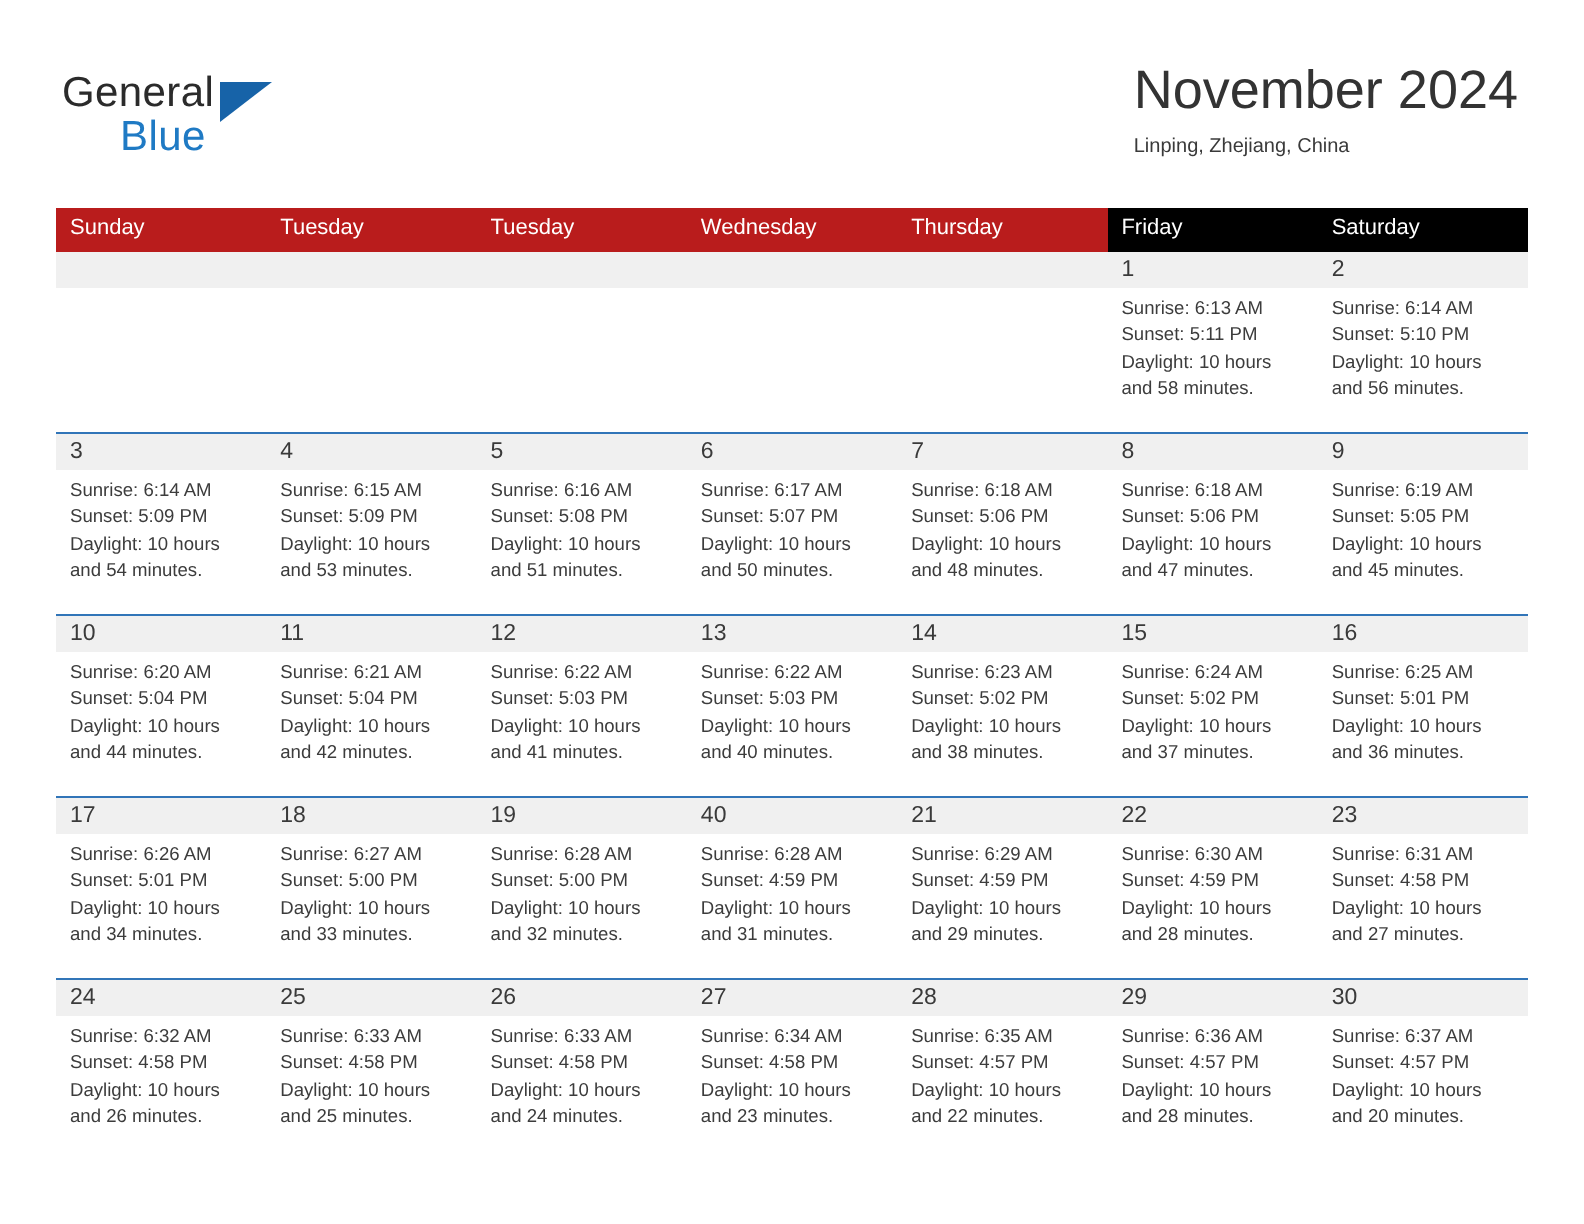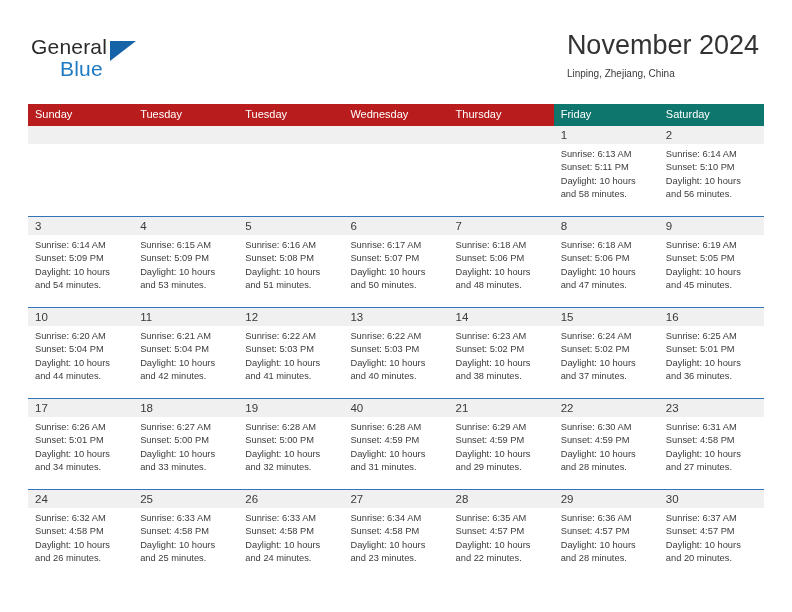--- a/index.html
+++ b/index.html
@@ -102,21 +102,21 @@
     background: #b91c1c;
     color: #ffffff;
     font-size: 11px;
     font-weight: normal;
     text-align: left;
     padding: 4px 0 5px 7px;
     line-height: 1.2;
     border: none;
   }
   .calendar th.alt {
-    background: #0f766e;
+    background: #000000;
   }
 
   .calendar td {
     vertical-align: top;
     padding: 0;
     border-top: 1px solid #3175b8;
     border-left: none;
     border-right: none;
     height: 90px;
     background: #ffffff;

